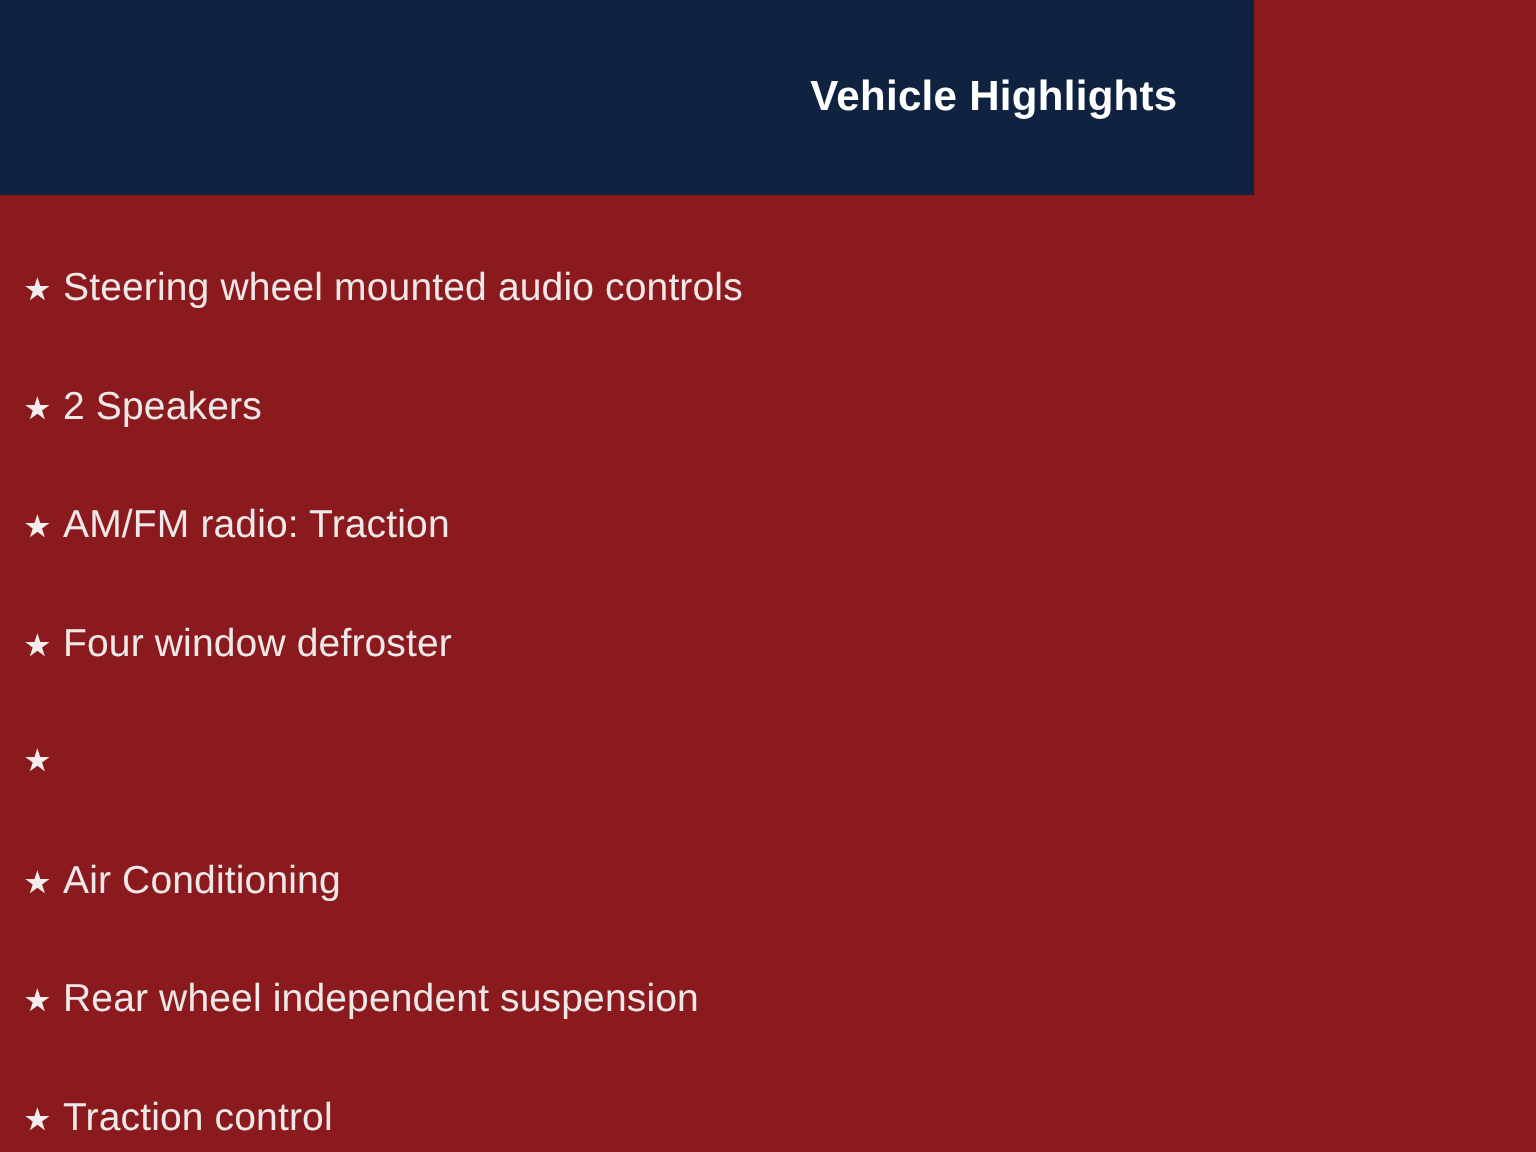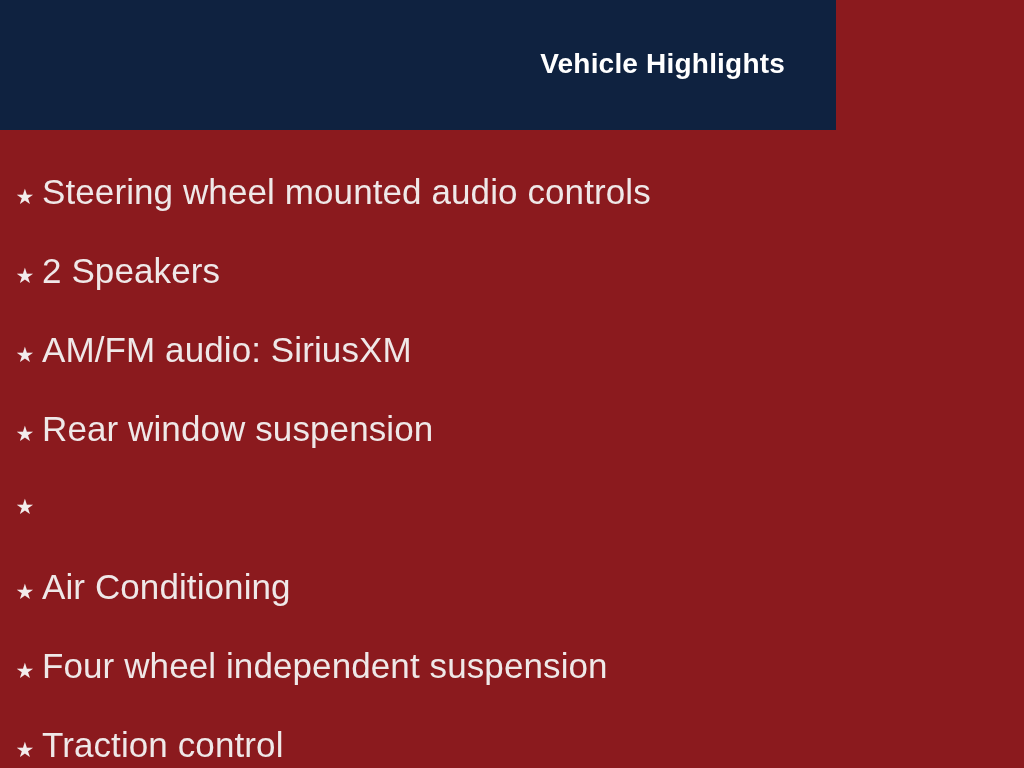--- a/index.html
+++ b/index.html
@@ -74,21 +74,21 @@
     text-align: center;
     color: #f2ecec;
     font-size: 21px;
     line-height: 79px;
     font-family: "DejaVu Sans", sans-serif;
   }
 
   .bullet-text {
     flex: 0 1 auto;
     color: #efe8e8;
-    font-size: 35px;
+    font-size: 26px;
     line-height: 79px;
     letter-spacing: 0.1px;
     white-space: nowrap;
   }
 </style>
 </head>
 <body>
 
 <div class="slide">
 
@@ -104,40 +104,40 @@
         <span class="bullet-text">Steering wheel mounted audio controls</span>
       </li>
 
       <li class="bullet-item">
         <span class="bullet-star">★</span>
         <span class="bullet-text">2 Speakers</span>
       </li>
 
       <li class="bullet-item">
         <span class="bullet-star">★</span>
-        <span class="bullet-text">AM/FM audio: SiriusXM</span>
+        <span class="bullet-text">AM/FM radio: Traction</span>
       </li>
 
       <li class="bullet-item">
         <span class="bullet-star">★</span>
-        <span class="bullet-text">Rear window suspension</span>
+        <span class="bullet-text">Four window defroster</span>
       </li>
 
       <li class="bullet-item">
         <span class="bullet-star">★</span>
       </li>
 
       <li class="bullet-item">
         <span class="bullet-star">★</span>
         <span class="bullet-text">Air Conditioning</span>
       </li>
 
       <li class="bullet-item">
         <span class="bullet-star">★</span>
-        <span class="bullet-text">Four wheel independent suspension</span>
+        <span class="bullet-text">Rear wheel independent suspension</span>
       </li>
 
       <li class="bullet-item">
         <span class="bullet-star">★</span>
         <span class="bullet-text">Traction control</span>
       </li>
 
     </ul>
   </div>
 

